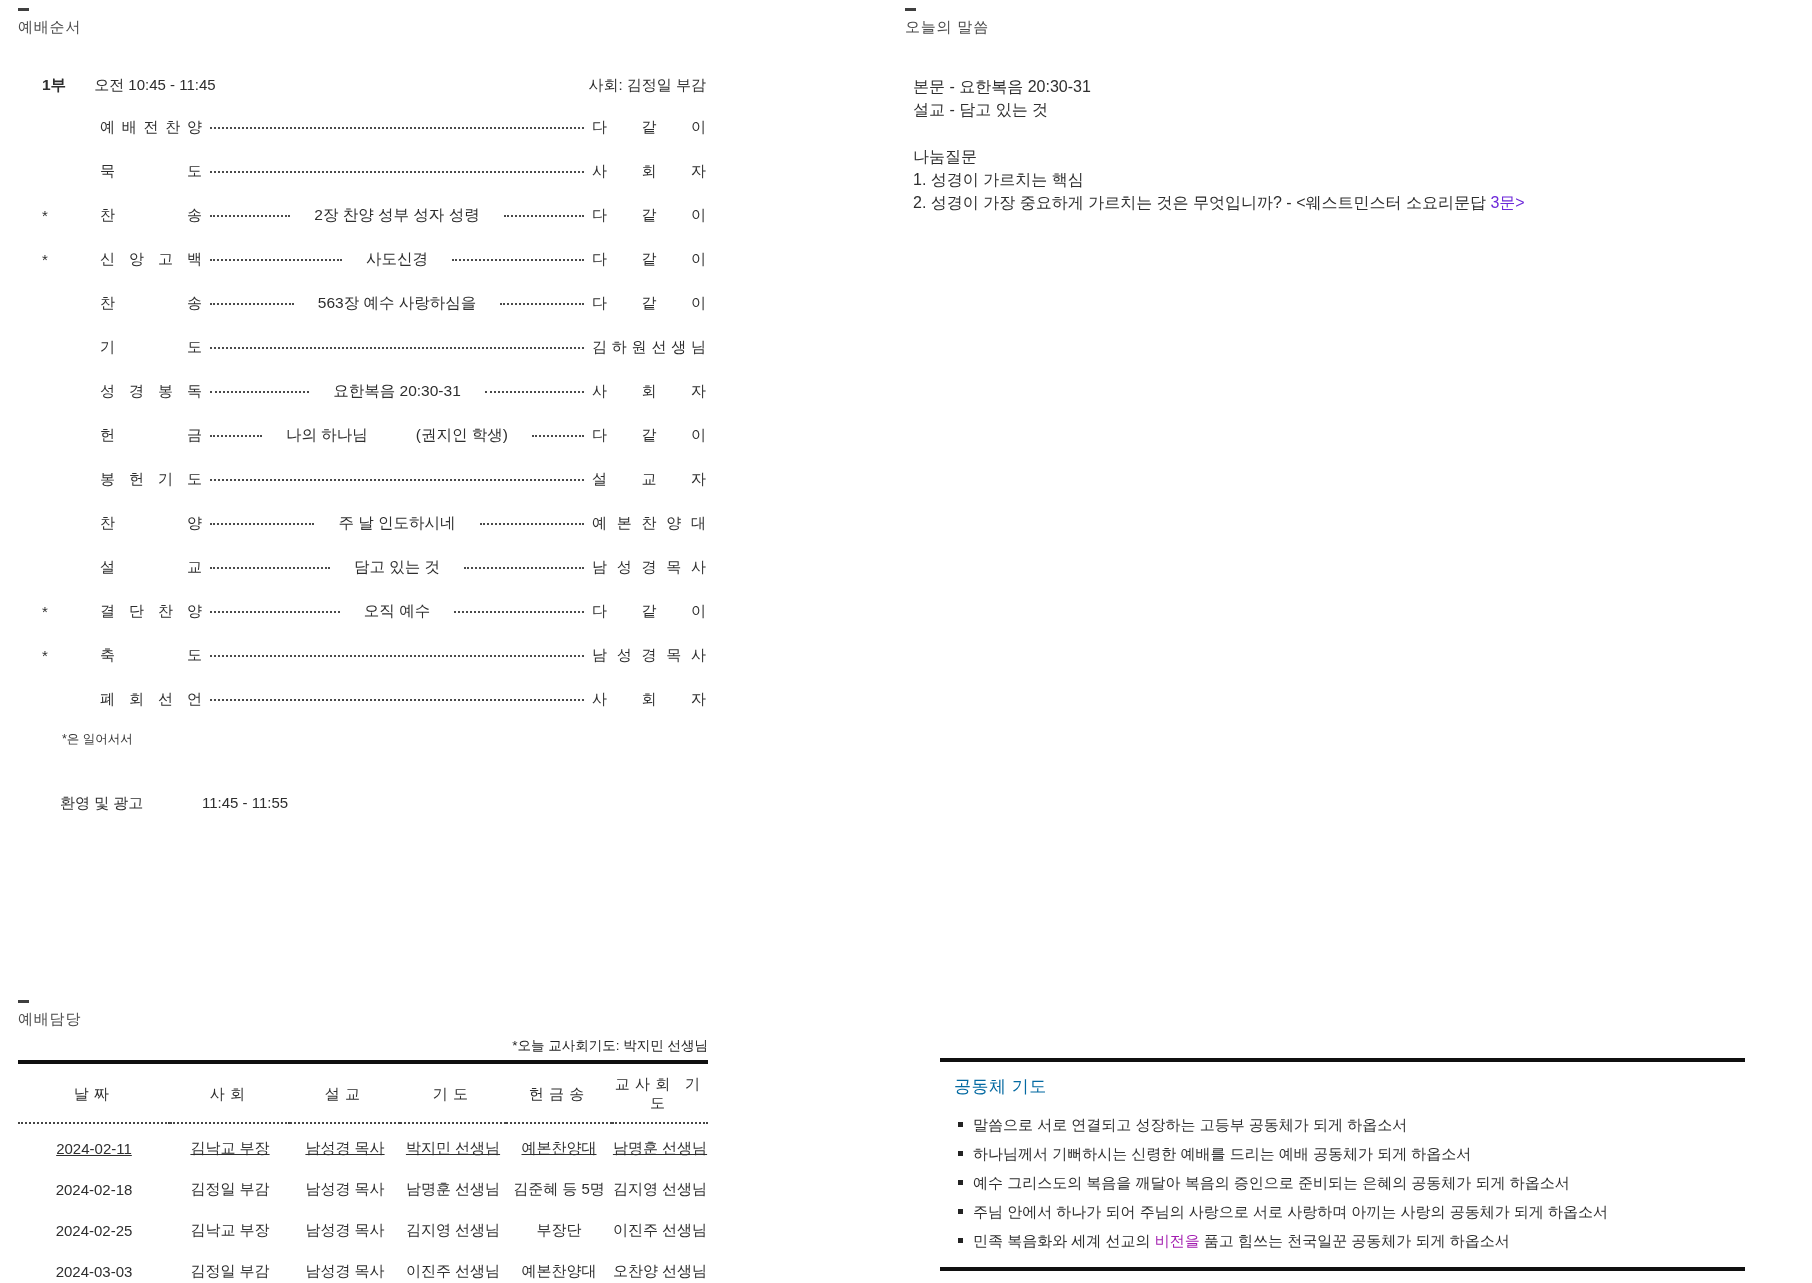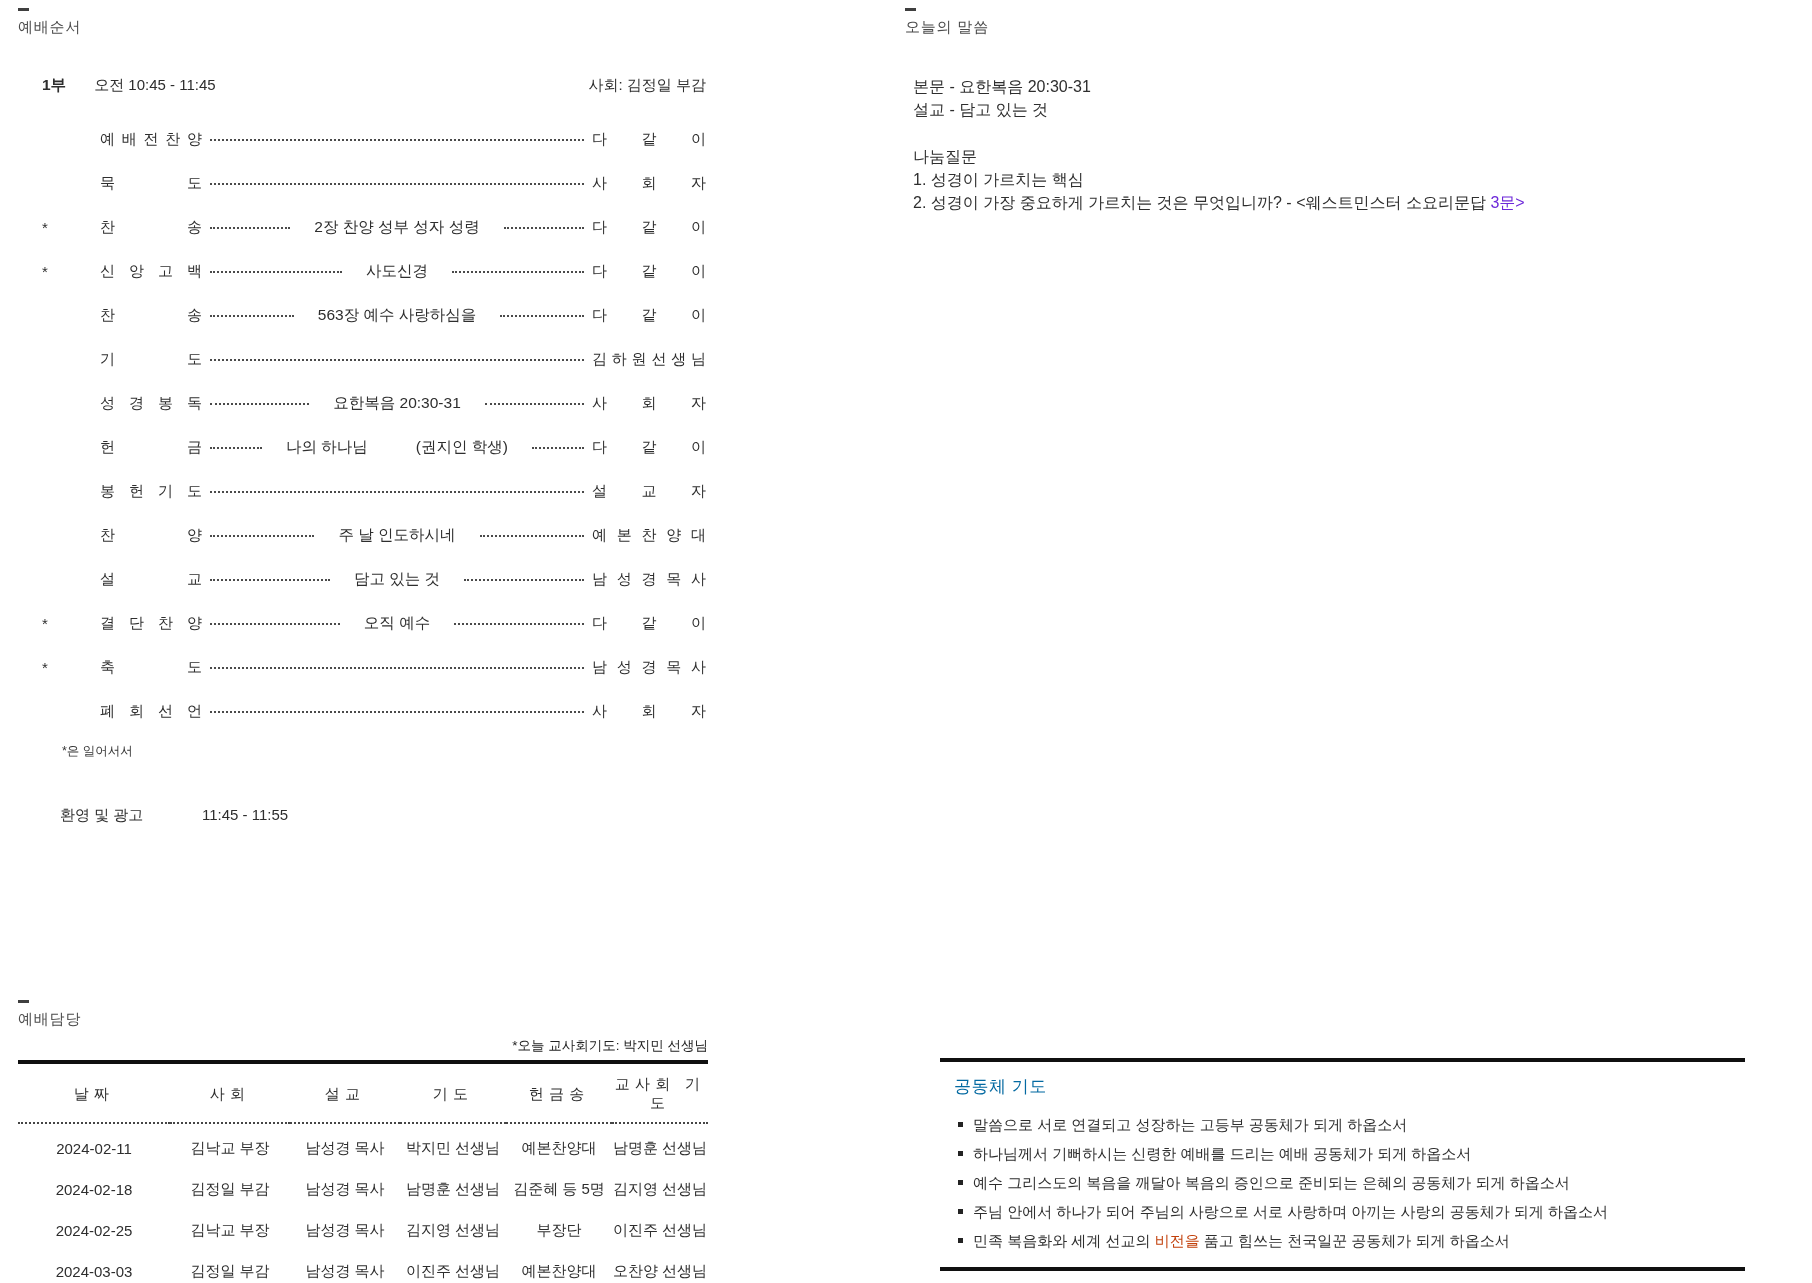--- a/index.html
+++ b/index.html
@@ -9,21 +9,21 @@
     font-family:"Liberation Sans","DejaVu Sans",sans-serif;
     color:#2e2e2e;
     -webkit-font-smoothing:antialiased;
   }
   .dash{width:11px;height:3px;background:#3f3f3f;margin-bottom:7px;}
   .section-title{font-size:15px;color:#4b4b4b;letter-spacing:0.8px;}
 
   
   #left-top{position:absolute;left:18px;top:8px;width:688px;}
   .order-block{margin-top:36px;padding-left:24px;}
-  .order-header{display:flex;align-items:center;height:24px;margin-bottom:20px;font-size:15px;}
+  .order-header{display:flex;align-items:center;height:24px;margin-bottom:8px;font-size:15px;}
   .part-label{font-weight:bold;font-size:15.5px;}
   .part-time{margin-left:28px;}
   .mc{margin-left:auto;}
   .o-row{display:flex;align-items:center;height:44px;font-size:15px;}
   .star{width:18px;flex:0 0 18px;}
   .o-label{width:102px;flex:0 0 102px;text-align:justify;text-align-last:justify;white-space:nowrap;margin-left:40px;}
   .dots{flex:1 1 auto;height:0;border-top:2px dotted #4a4a4a;margin:0 8px;position:relative;top:1px;}
   .o-title{text-align:center;padding:0 16px;font-size:15.5px;white-space:nowrap;}
   .o-title-stack{display:flex;flex-direction:row;align-items:center;line-height:22px;padding:0 16px;font-size:15.5px;gap:48px;}
   .o-perf{width:114px;flex:0 0 114px;text-align:justify;text-align-last:justify;white-space:nowrap;}
@@ -40,30 +40,30 @@
   .link-text{color:#6d28d9;}
 
   
   #left-bottom{position:absolute;left:18px;top:1000px;width:690px;}
   .duty-note{text-align:right;font-size:13.5px;margin-top:8px;color:#222;}
   table.duty{width:100%;border-collapse:collapse;table-layout:fixed;margin-top:5px;
     border-top:4px solid #101010;border-bottom:4px solid #101010;}
   table.duty th{font-weight:normal;font-size:15px;letter-spacing:0.35em;padding:11px 0 9px;
     border-bottom:2px dotted #454545;text-align:center;}
   table.duty td{text-align:center;font-size:15px;padding:11px 0;white-space:nowrap;}
-  table.duty tbody tr:first-child td{padding-top:15px;}
+  table.duty tbody tr:first-child td{padding-top:15px;text-decoration:underline;}
 
   
   #right-bottom{position:absolute;left:940px;top:1058px;width:805px;
     border-top:4px solid #101010;border-bottom:4px solid #101010;
     padding:13px 0 12px 0;box-sizing:border-box;}
   .cp-title{font-size:17px;letter-spacing:0.5px;margin:0 0 12px 14px;color:#0369a1;}
   .cp-item{display:flex;line-height:29px;font-size:15px;margin-left:14px;}
   .sq{flex:0 0 5px;width:5px;height:5px;background:#232323;margin:12px 10px 0 4px;}
-  .hl-text{color:#c2410c;}
+  .hl-text{color:#a21caf;}
 </style>
 </head>
 <body>
 
 <div id="left-top">
   <div class="dash"></div>
   <div class="section-title">예배순서</div>
 
   <div class="order-block">
     <div class="order-header">

